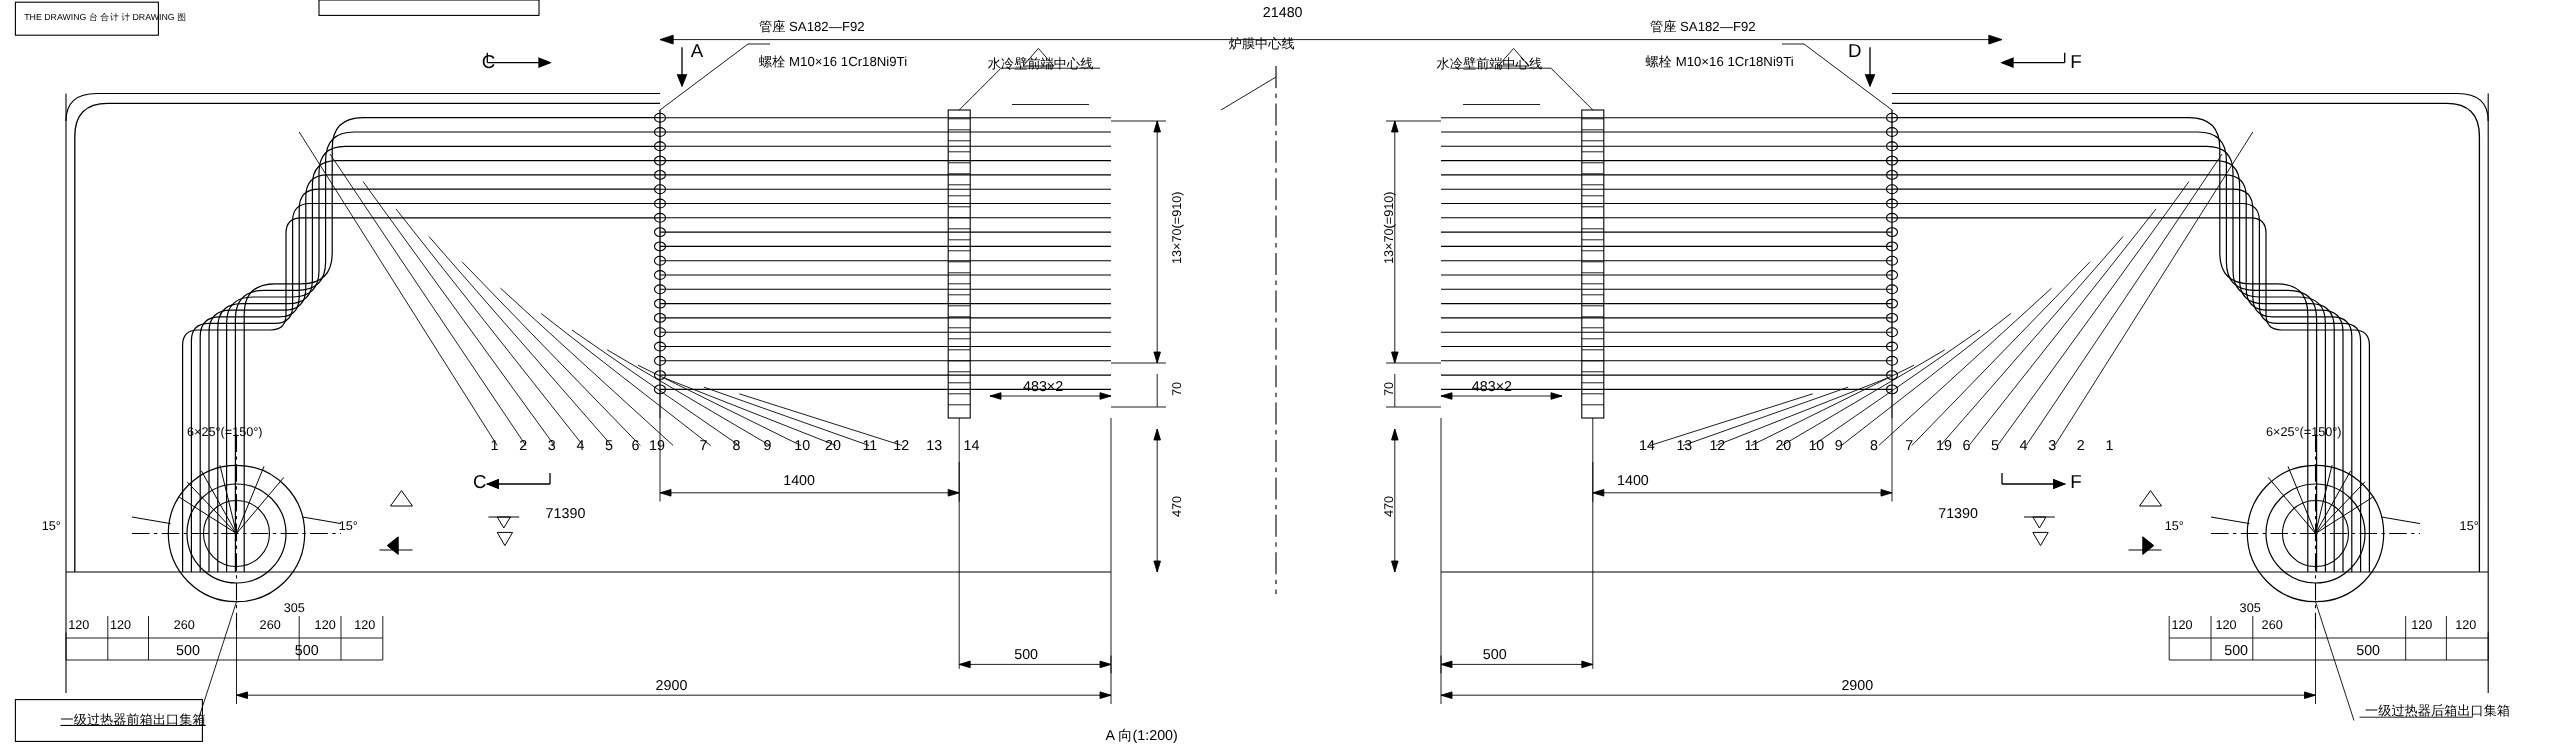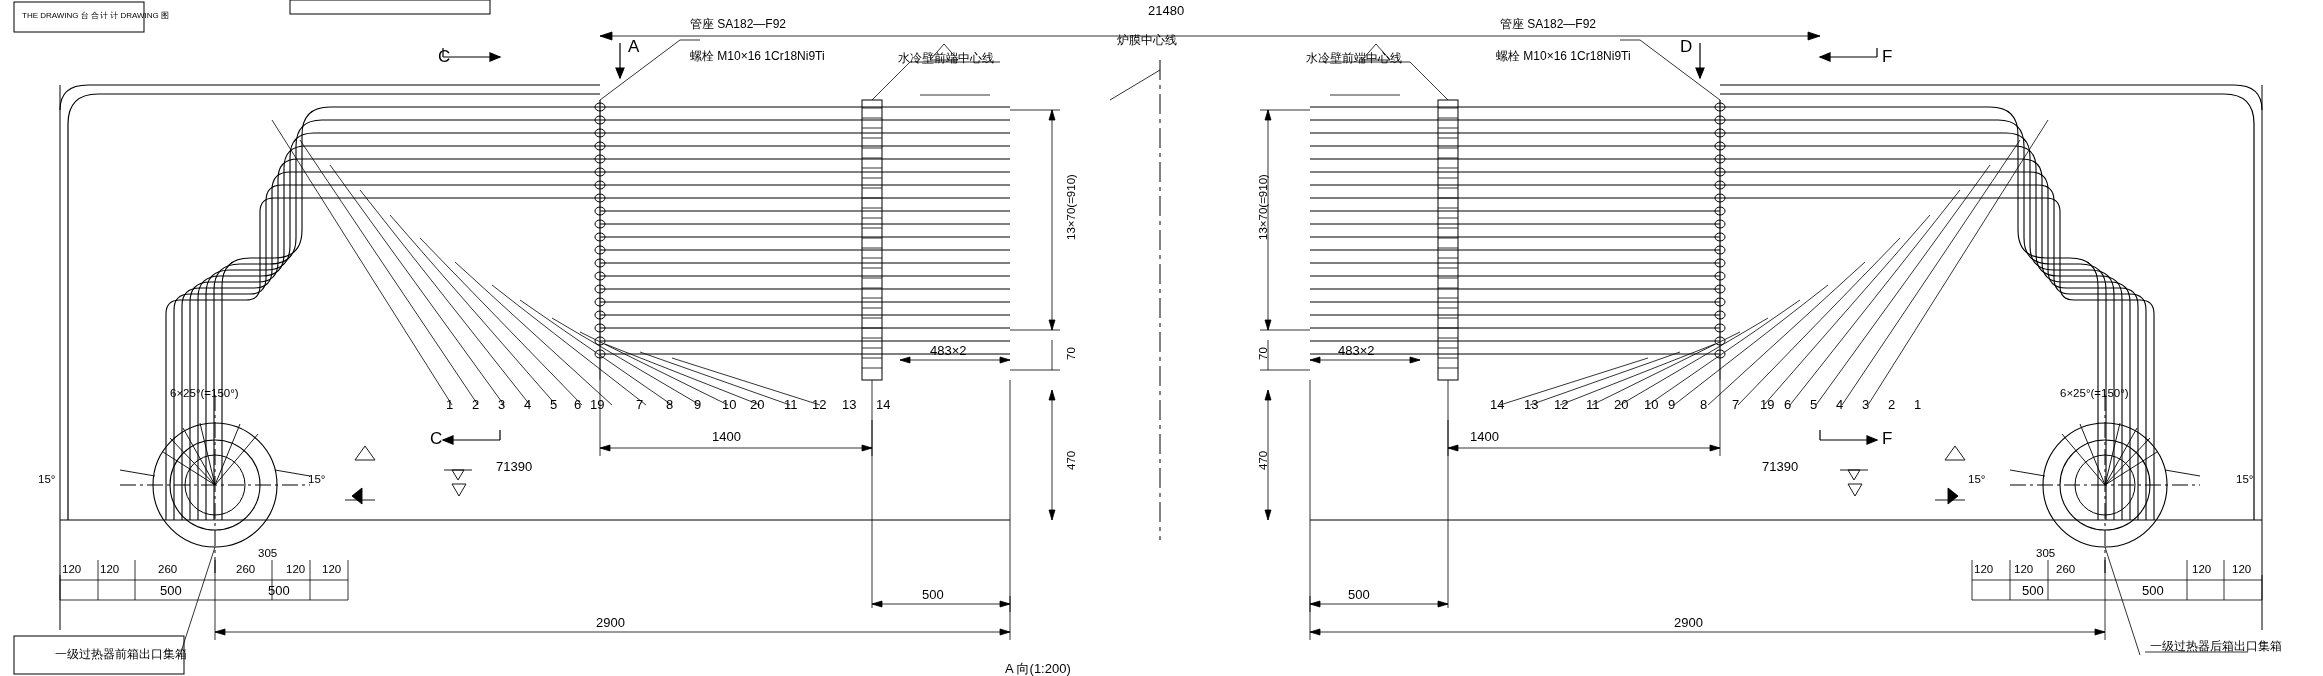--- a/index.html
+++ b/index.html
@@ -541,21 +541,21 @@
   <div class="lbl num" style="left:636px;top:398px;">7</div>
   <div class="lbl num" style="left:666px;top:398px;">8</div>
   <div class="lbl num" style="left:694px;top:398px;">9</div>
   <div class="lbl num" style="left:722px;top:398px;">10</div>
   <div class="lbl num" style="left:750px;top:398px;">20</div>
   <div class="lbl num" style="left:784px;top:398px;">11</div>
   <div class="lbl num" style="left:812px;top:398px;">12</div>
   <div class="lbl num" style="left:842px;top:398px;">13</div>
   <div class="lbl num" style="left:876px;top:398px;">14</div>
 
-  <div class="lbl cn" style="left:55px;top:648px;">一级过热器前箱出口集箱</div>
+  <div class="lbl cn" style="left:55px;top:648px;text-decoration:underline;">一级过热器前箱出口集箱</div>
 
   <div class="lbl" style="left:1882px;top:48px;font-size:17px;">F</div>
   <div class="lbl" style="left:1882px;top:430px;font-size:17px;">F</div>
   <div class="lbl" style="left:1680px;top:38px;font-size:17px;">D</div>
 
   <div class="lbl cn" style="left:1500px;top:18px;">管座 SA182—F92</div>
   <div class="lbl cn" style="left:1496px;top:50px;">螺栓 M10×16 1Cr18Ni9Ti</div>
   <div class="lbl cn" style="left:1306px;top:52px;">水冷壁前端中心线</div>
 
   <div class="lbl sm rot" style="left:1258px;top:240px;transform:rotate(-90deg);">13×70(=910)</div>

